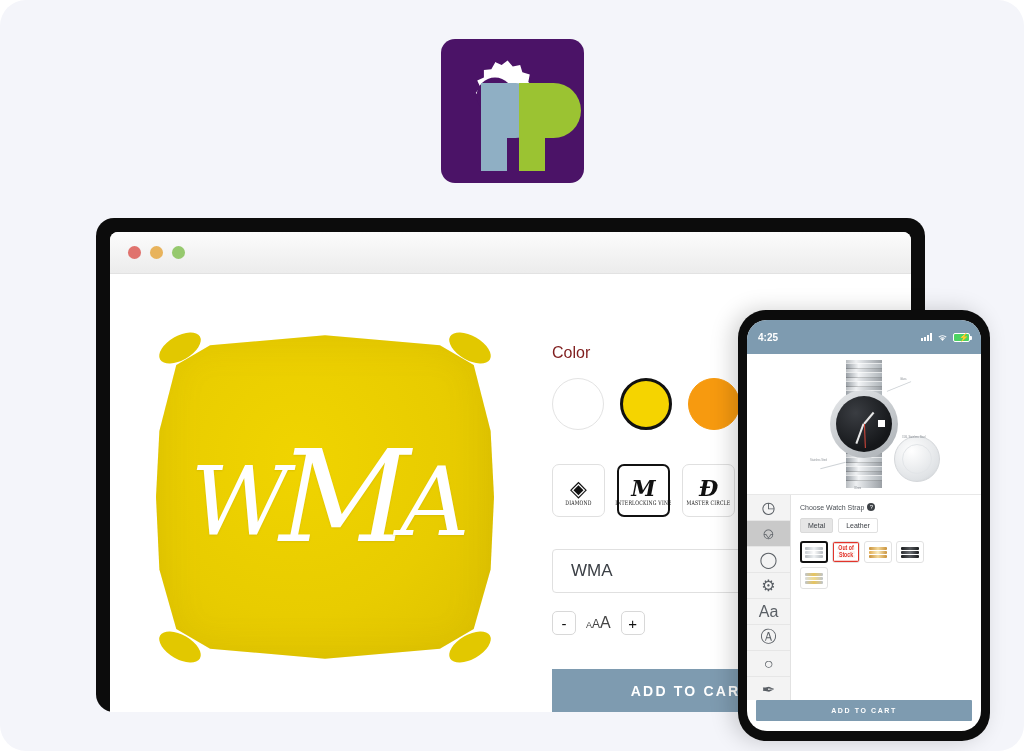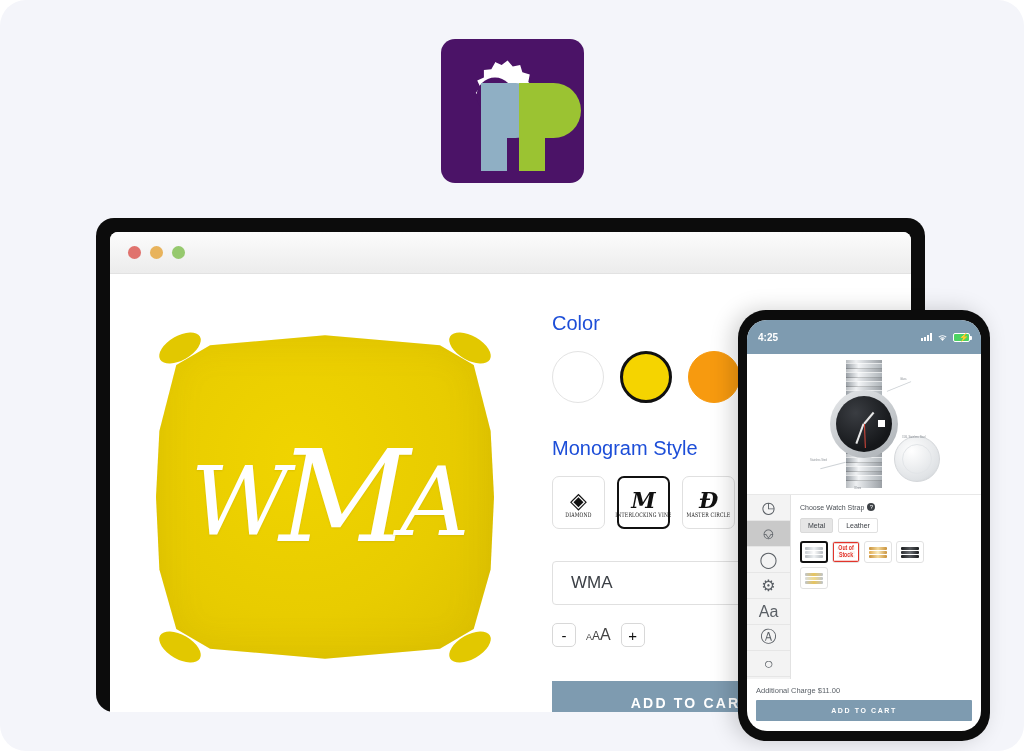--- a/index.html
+++ b/index.html
@@ -124,22 +124,23 @@
     line-height: 1;
   }
   .monogram .mid { font-size: 128px; vertical-align: -6px; }
 
   
   .options {
     flex: 1;
     padding: 38px 0 0 12px;
   }
   .opt-label {
-    font-size: 20px; color: #1d4ed8; margin-bottom: 16px;
+    font-size: 16px; color: #7f1d1d; margin-bottom: 16px;
     font-family: "Liberation Sans", sans-serif;
+    margin-top: 32px;
   }
   .swatches { display: flex; gap: 16px; margin-bottom: 34px; }
   .swatch {
     width: 52px; height: 52px; border-radius: 50%;
     border: 1px solid #e3e3e3;
   }
   .swatch.sel { border: 3px solid #111; }
 
   .styles { display: flex; gap: 12px; margin-bottom: 32px; }
   .style-card {
@@ -400,21 +401,20 @@
         <div class="options">
 
           <div class="opt-label">Color</div>
           <div class="swatches">
             <div class="swatch" style="background:#ffffff"></div>
             <div class="swatch sel" style="background:#f5d400"></div>
             <div class="swatch" style="background:#f79a0f;border-color:#f79a0f"></div>
             <div class="swatch" style="background:#f6d7b0;border-color:#f6d7b0"></div>
           </div>
 
-          <div class="opt-label">Monogram Style</div>
           <div class="styles">
             <div class="style-card">
               <span class="style-glyph">◈</span>
               <span class="style-name">DIAMOND</span>
             </div>
             <div class="style-card sel">
               <span class="style-glyph">M</span>
               <span class="style-name">INTERLOCKING VINE</span>
             </div>
             <div class="style-card">
@@ -561,18 +561,17 @@
             </div>
             <div class="strap">
               <i style="background:linear-gradient(90deg,#c0c5ca,#e7c45c,#c0c5ca)"></i>
               <i style="background:linear-gradient(90deg,#d8dde1,#f0d98a,#c0c5ca)"></i>
               <i style="background:linear-gradient(90deg,#c0c5ca,#e7c45c,#c0c5ca)"></i>
             </div>
           </div>
         </div>
       </div>
 
-      <div class="addl">Additional Charge $11.00</div>
       <div class="cart-mobile">ADD TO CART</div>
     </div>
   </div>
 
 </div>
 
 </body></html>

